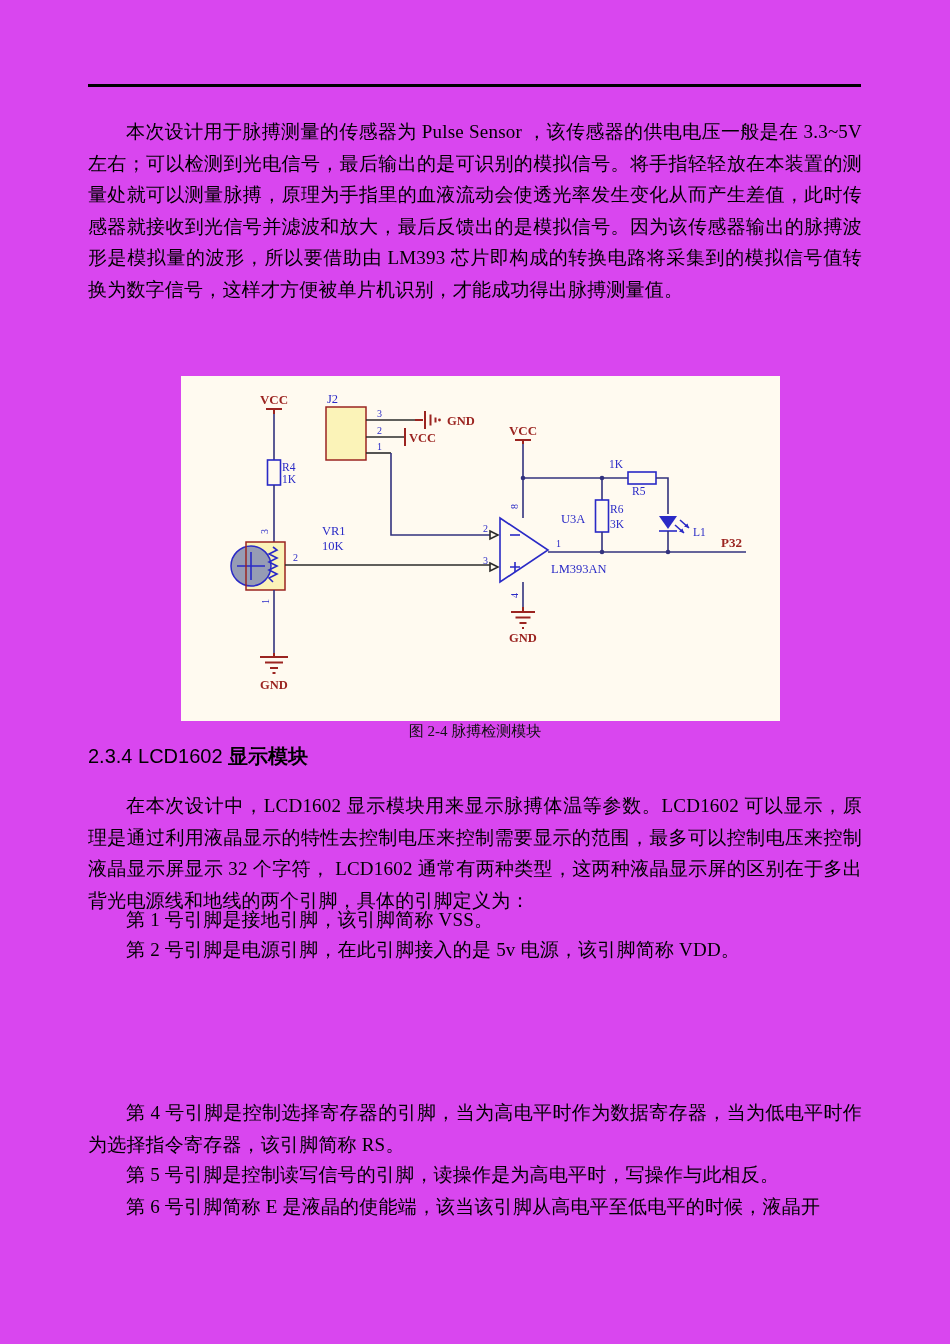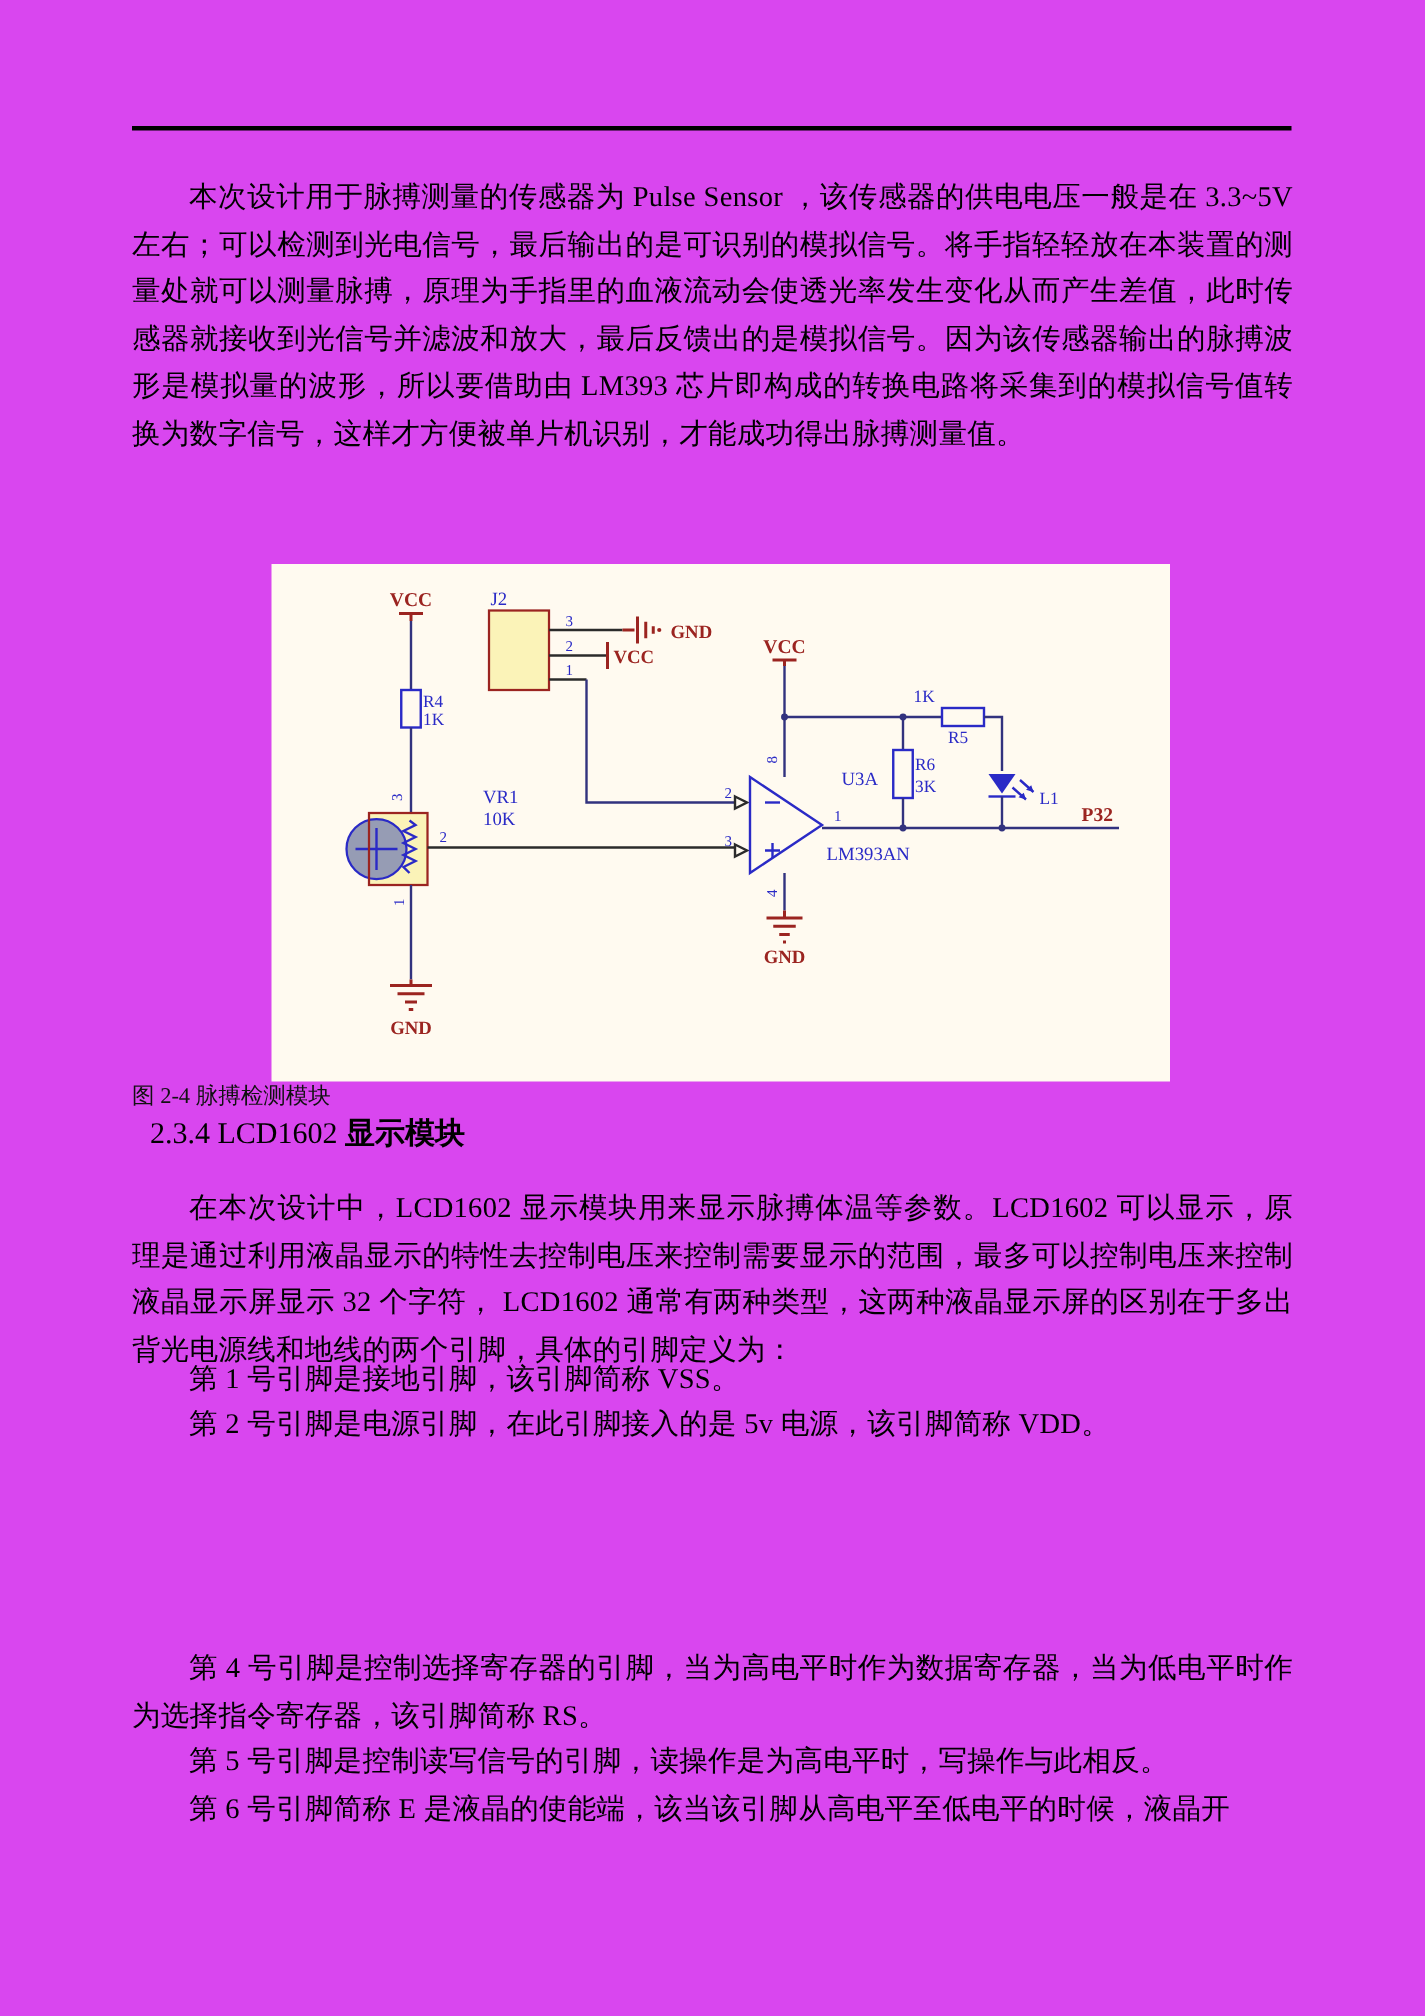--- a/index.html
+++ b/index.html
@@ -7,28 +7,28 @@
     position:relative;width:950px;height:1344px;background:#d946ef;
     font-family:"Liberation Serif","DejaVu Serif",serif;color:#000;overflow:hidden;
   }
   .rule{position:absolute;left:88px;top:84px;width:773px;height:2.5px;background:#000;}
   .para{
     position:absolute;left:88px;width:774px;
     font-size:19px;line-height:31.5px;text-align:justify;text-justify:inter-ideograph;
     text-indent:2em;letter-spacing:0.2px;
   }
   .caption{
-    position:absolute;left:88px;top:719px;width:774px;
+    position:absolute;left:88px;top:719px;width:774px;text-align:center;
     font-size:15px;line-height:24px;color:#111;
   }
   .heading{
     position:absolute;left:88px;top:741px;width:774px;
     font-size:20px;line-height:30px;white-space:nowrap;
   }
-  .heading .h-num{font-family:Liberation Serif, serif;font-weight:400;margin-left:12px;}
+  .heading .h-num{font-family:Liberation Sans, sans-serif;font-weight:400;}
   .heading .h-cn{font-family:"Liberation Sans","DejaVu Sans",sans-serif;font-weight:700;}
   .schematic-panel{
     position:absolute;left:181px;top:376px;width:571px;height:345px;
     background:#fffaf0;
     padding-left:28px;
   }
   svg text{font-family:"Liberation Serif","DejaVu Serif",serif;}
   .t-maroon{fill:#9b2420;font-weight:700;font-size:13px;}
   .t-maroon-sm{fill:#9b2420;font-weight:700;font-size:12.5px;}
   .t-blue{fill:#2a2ac6;font-size:11.5px;}

